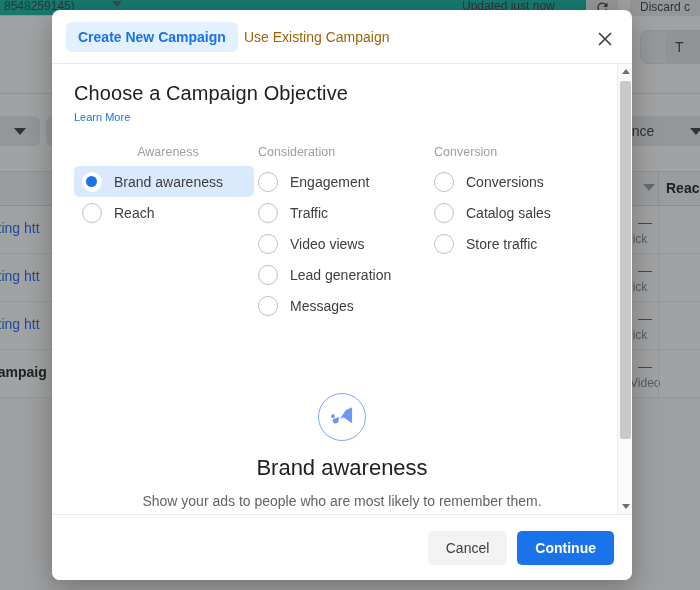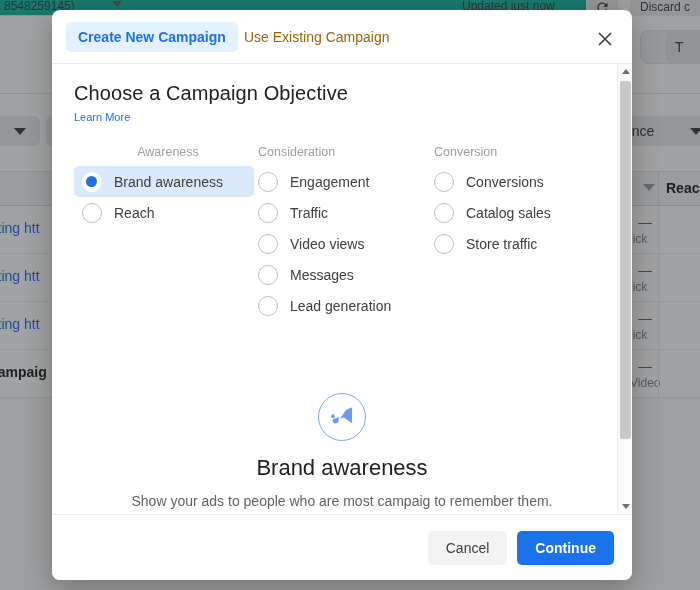--- a/index.html
+++ b/index.html
@@ -344,25 +344,25 @@
           <div class="opt">
             <span class="radio"></span>
             <span class="opt-label">Traffic</span>
           </div>
           <div class="opt">
             <span class="radio"></span>
             <span class="opt-label">Video views</span>
           </div>
           <div class="opt">
             <span class="radio"></span>
+            <span class="opt-label">Lead generation</span>
+          </div>
+          <div class="opt">
+            <span class="radio"></span>
             <span class="opt-label">Messages</span>
-          </div>
-          <div class="opt">
-            <span class="radio"></span>
-            <span class="opt-label">Lead generation</span>
           </div>
         </div>
 
         <div class="col c3">
           <div class="col-head">Conversion</div>
           <div class="opt">
             <span class="radio"></span>
             <span class="opt-label">Conversions</span>
           </div>
           <div class="opt">
@@ -379,21 +379,21 @@
 
       <div class="preview">
         <div class="preview-icon">
           <svg width="26" height="26" viewBox="0 0 24 24">
             <path d="M20.2 3.4c.5-.3 1.1.1 1.1.7v12.4c0 .6-.7 1-1.2.6l-6.4-4.6-3.4 1 5.1-7.8 4.8-2.3z" fill="#6d97f0"></path>
             <path d="M9.4 12.1 4.6 13.5c-.9.3-1.4 1.2-1.2 2.1l.3 1.1c.2.9 1.2 1.5 2.1 1.2l2.7-.8 1-5z" fill="#6d97f0"></path>
             <path d="M3.2 9.6c-.9.3-1.4 1.2-1.2 2.1.2.9 1.2 1.4 2.1 1.2l1.4-.4-.9-3.4-1.4.5z" fill="#6d97f0"></path>
           </svg>
         </div>
         <div class="preview-title">Brand awareness</div>
-        <div class="preview-desc">Show your ads to people who are most campaig to remember them.</div>
+        <div class="preview-desc">Show your ads to people who are most likely to remember them.</div>
       </div>
     </div>
 
     <div class="sbar">
       <div class="arrow up">
         <span class="tri-up"></span>
       </div>
       <div class="thumb"></div>
       <div class="arrow down">
         <span class="tri-down"></span>

